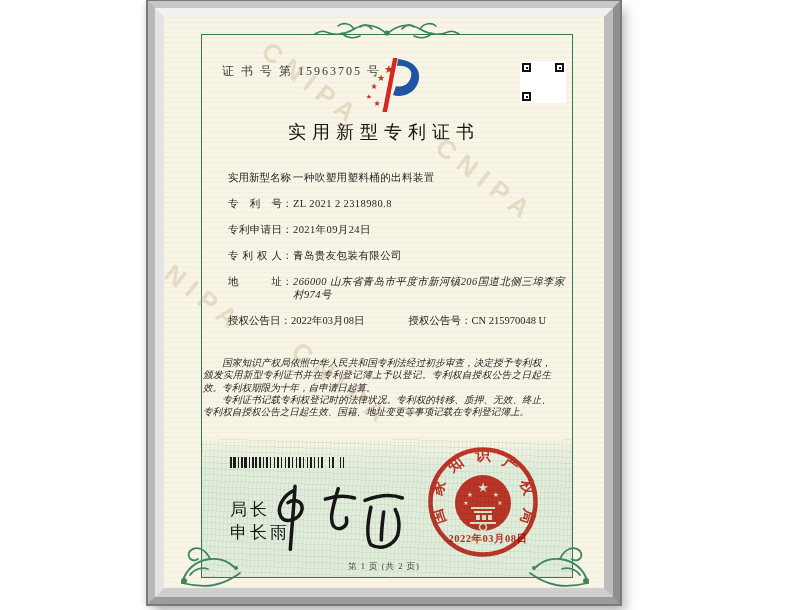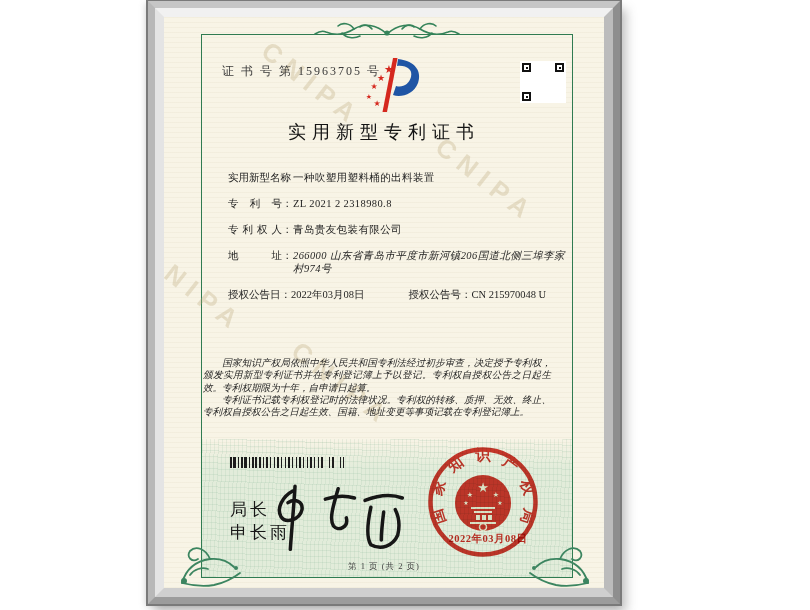--- a/index.html
+++ b/index.html
@@ -153,20 +153,23 @@
     </div>
 
     <div class="title">实用新型专利证书</div>
 
     <div class="fieldcol">
       <div class="frow">
         <span class="flabel">实用新型名称</span><span class="fcolon">：</span><span class="fvalue">一种吹塑用塑料桶的出料装置</span>
       </div>
       <div class="frow">
         <span class="flabel">专利号</span><span class="fcolon">：</span><span class="fvalue">ZL 2021 2 2318980.8</span>
+      </div>
+      <div class="frow">
+        <span class="flabel">专利申请日</span><span class="fcolon">：</span><span class="fvalue">2021年09月24日</span>
       </div>
       <div class="frow">
         <span class="flabel">专利权人</span><span class="fcolon">：</span><span class="fvalue">青岛贵友包装有限公司</span>
       </div>
       <div class="frow addr">
         <span class="flabel">地址</span><span class="fcolon">：</span><span class="fvalue">266000 山东省青岛市平度市新河镇206国道北侧三埠李家村974号</span>
       </div>
       <div class="grant">
         <span><span>授权公告日</span><span>：</span><span>2022年03月08日</span></span>
         <span><span>授权公告号</span><span>：</span><span>CN 215970048 U</span></span>

